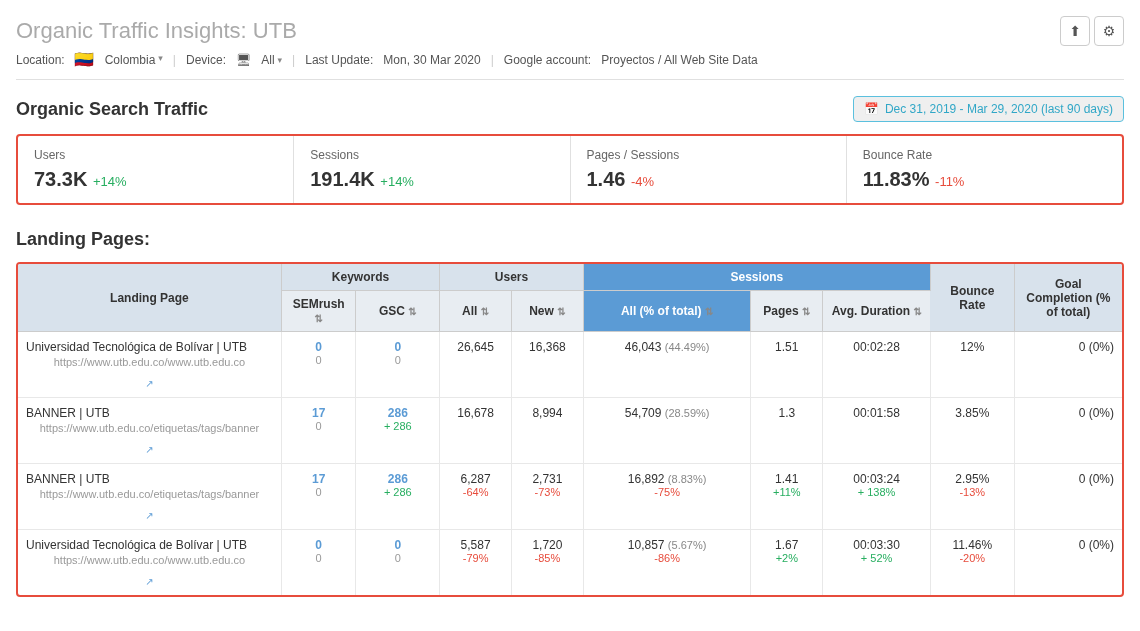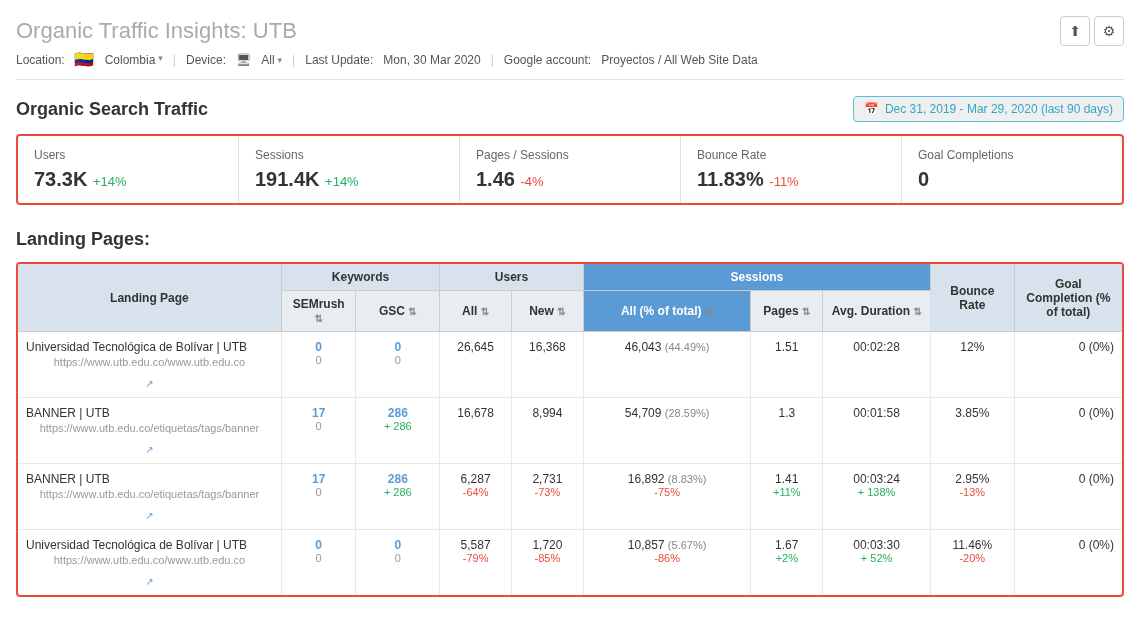--- a/index.html
+++ b/index.html
@@ -132,26 +132,20 @@
     <div class="metric-value">
       <span>1.46</span> <span class="neg">-4%</span>
     </div>
   </div>
   <div class="metric-item">
     <div class="metric-label">Bounce Rate</div>
     <div class="metric-value">
       <span>11.83%</span> <span class="neg">-11%</span>
     </div>
   </div>
-  <div class="metric-item">
-    <div class="metric-label">Goal Completions</div>
-    <div class="metric-value">
-      <span>0</span>
-    </div>
-  </div>
 </div>
 
 <h2 class="landing-title">Landing Pages:</h2>
 
 <div class="table-wrap">
   <table>
     <thead>
       <tr>
         <th rowspan="2" class="th-group col-lp">Landing Page</th>
         <th colspan="2" class="th-group">Keywords</th>

